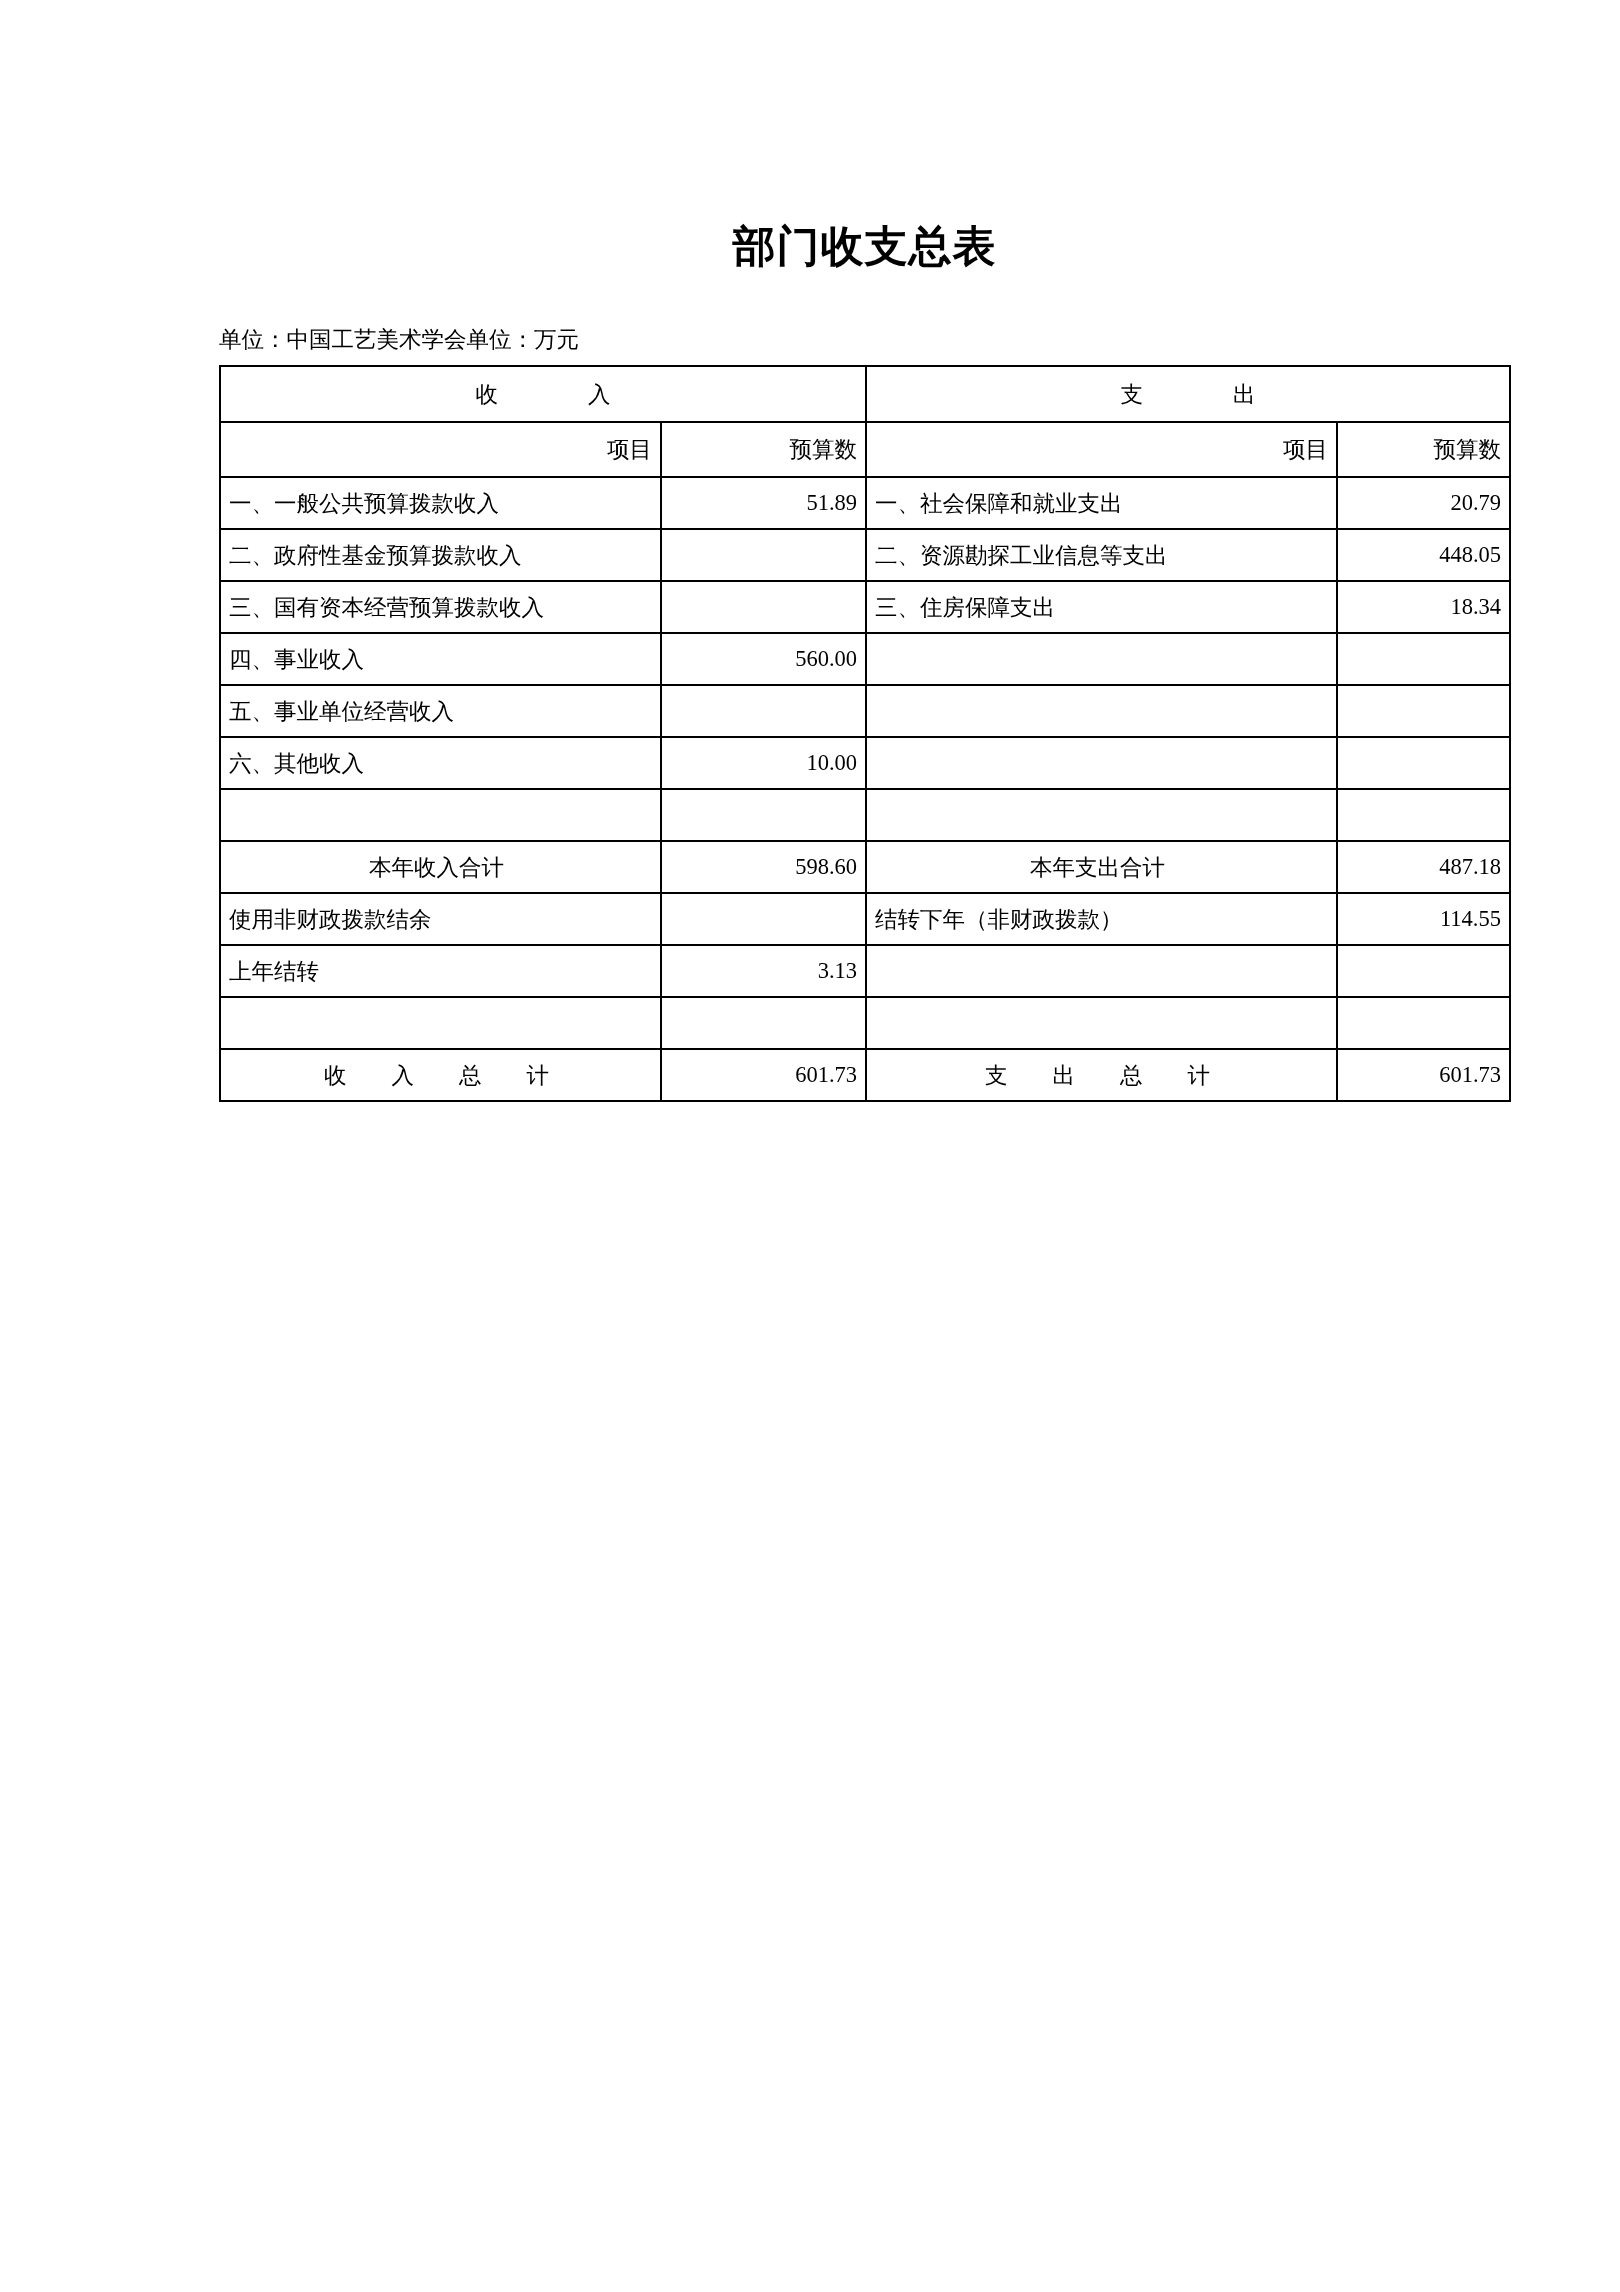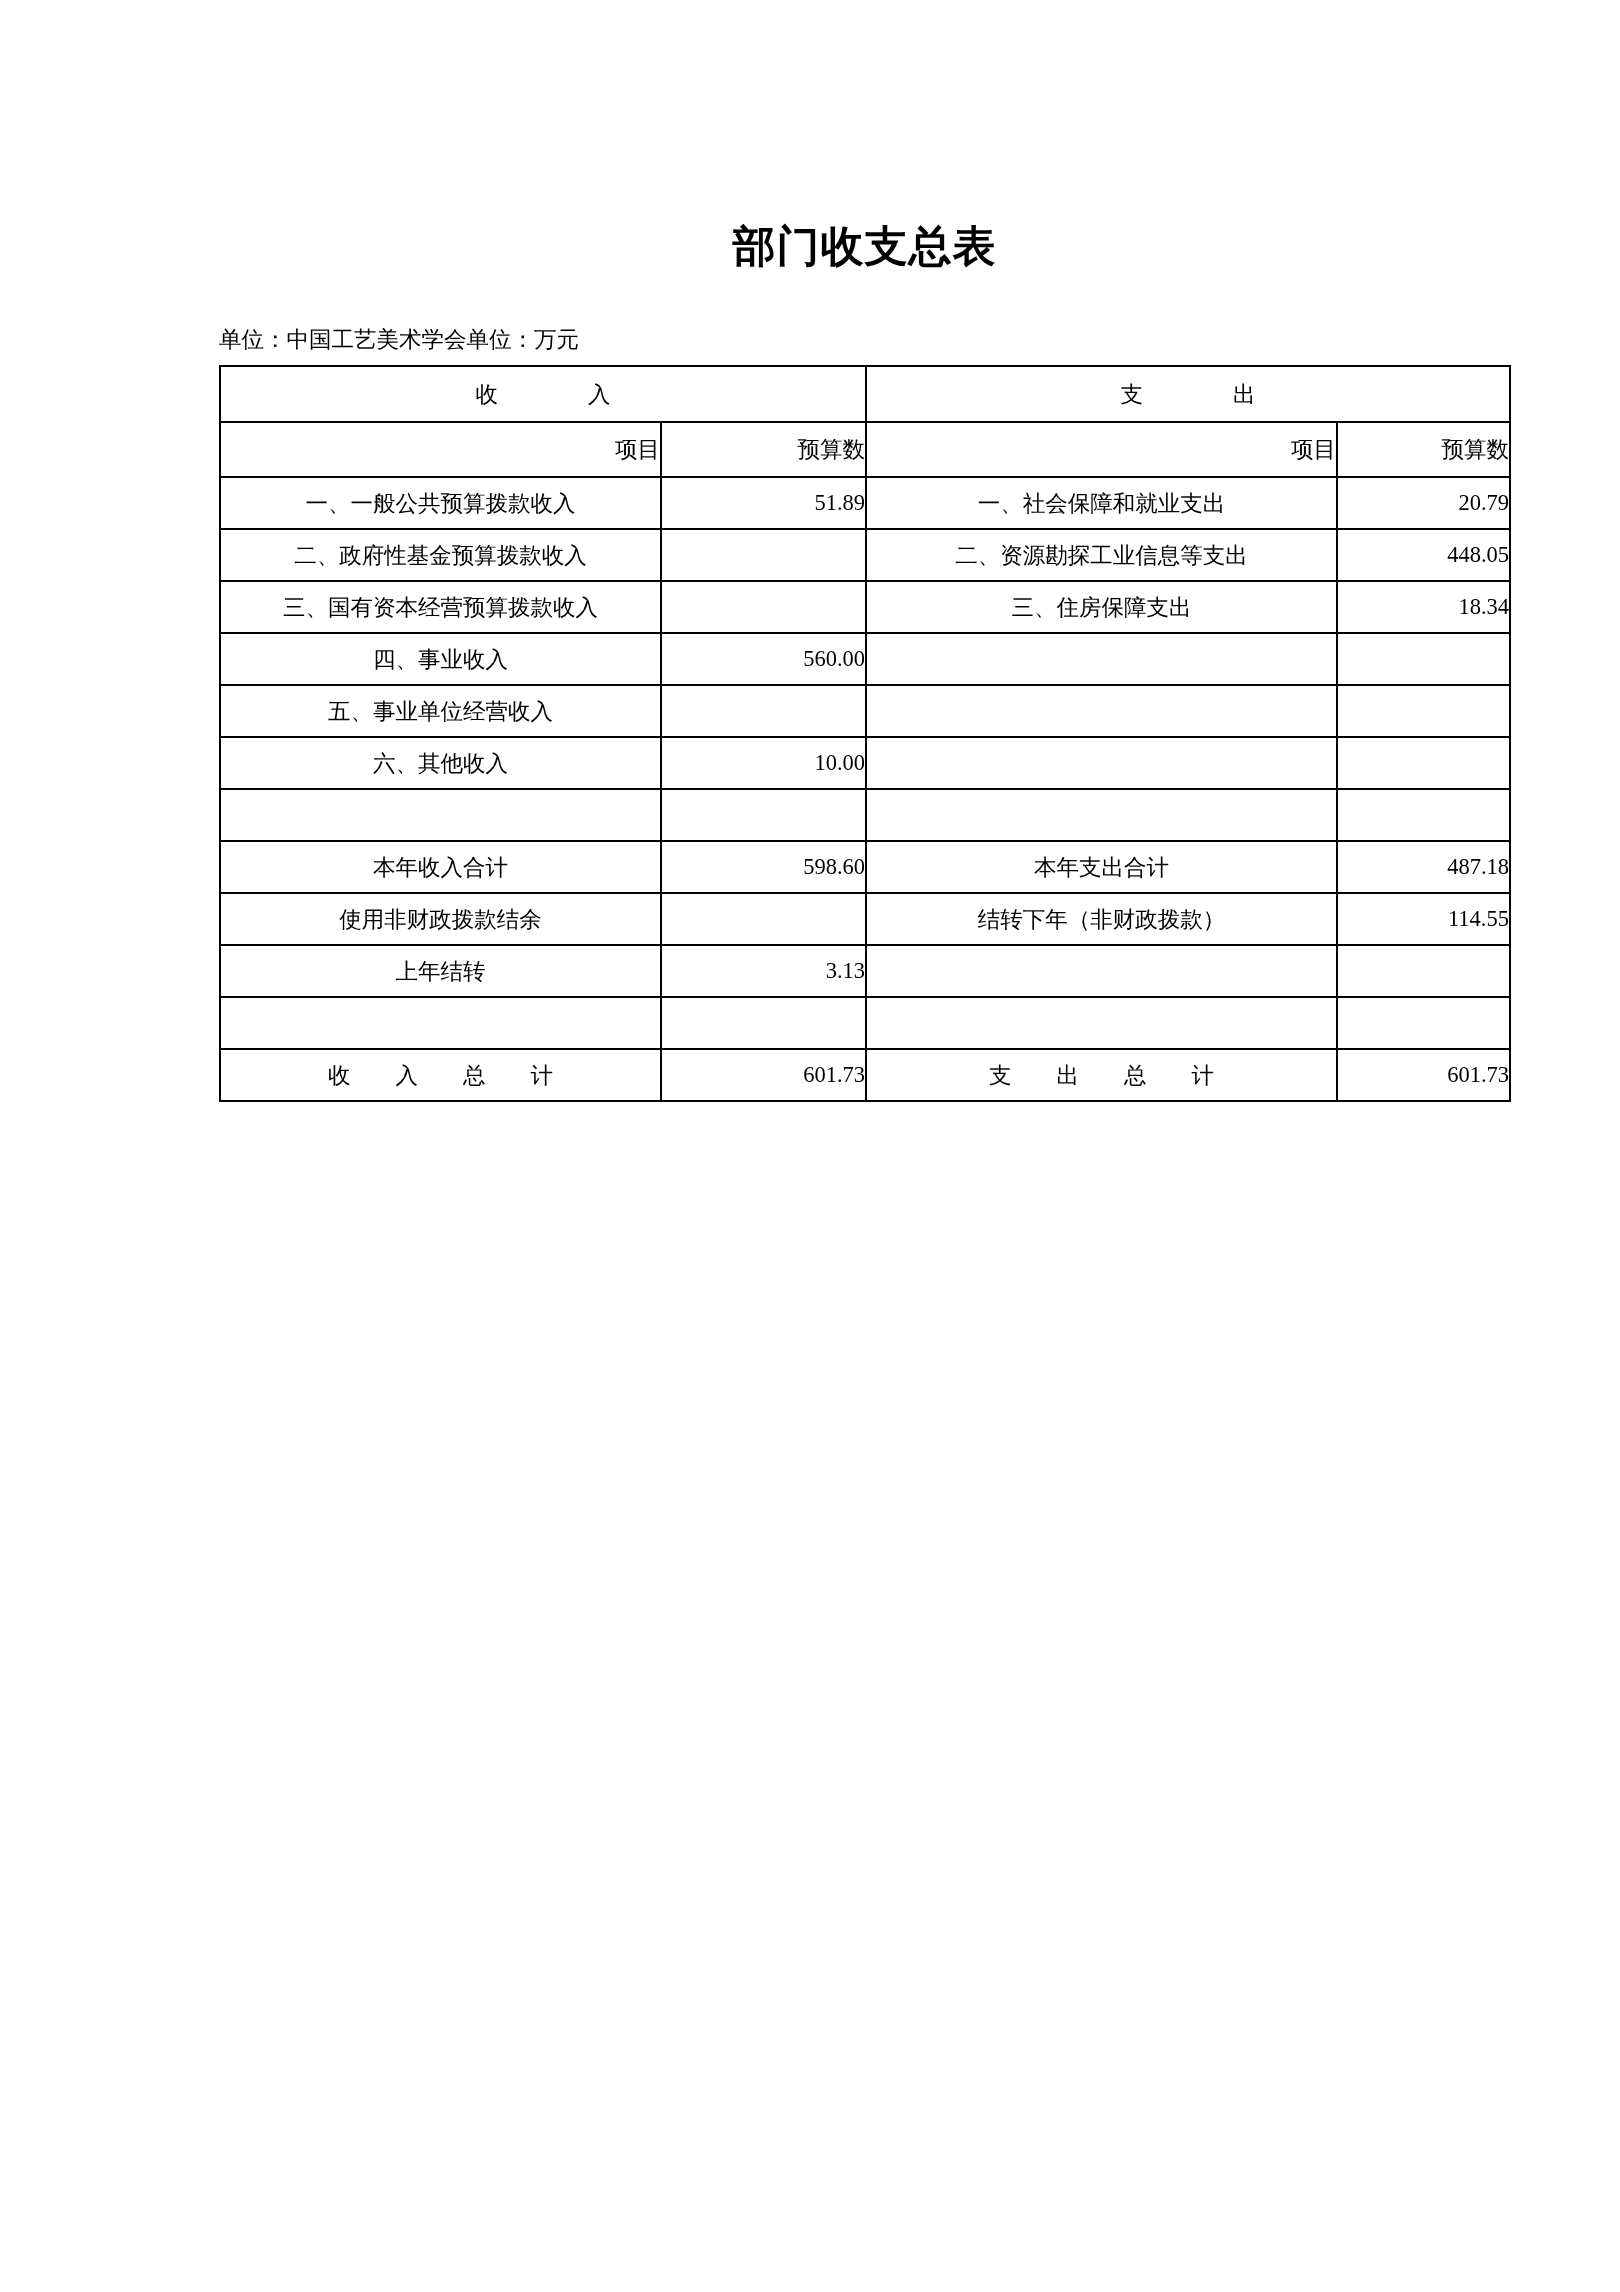--- a/index.html
+++ b/index.html
@@ -37,31 +37,31 @@
     width: 1291px;
     border-collapse: collapse;
     table-layout: fixed;
     border: 2.9px solid #000;
   }
   table.budget-table th,
   table.budget-table td {
     border: 2px solid #000;
     font-size: 22.5px;
     font-weight: normal;
-    padding: 0;
+    padding: 8px;
     overflow: hidden;
     white-space: nowrap;
     vertical-align: middle;
   }
   tr.hrow1 { height: 56px; }
   tr.hrow2 { height: 55px; }
   tr.drow  { height: 52px; }
   .sec-head { text-align: center; }
   .col-head { text-align: right; }
-  td.item   { text-align: center;  padding-left: 11.8px; }
+  td.item   { text-align: left;  padding-left: 11.8px; }
   td.item.center { text-align: center; padding-left: 0; margin-top: 40px; }
   td.value  { text-align: right; padding-right: 8.8px; }
   .page-number {
     position: absolute;
     top: 2127px;
     left: 0;
     width: 1620px;
     text-align: center;
     font-size: 22.5px;
   }

